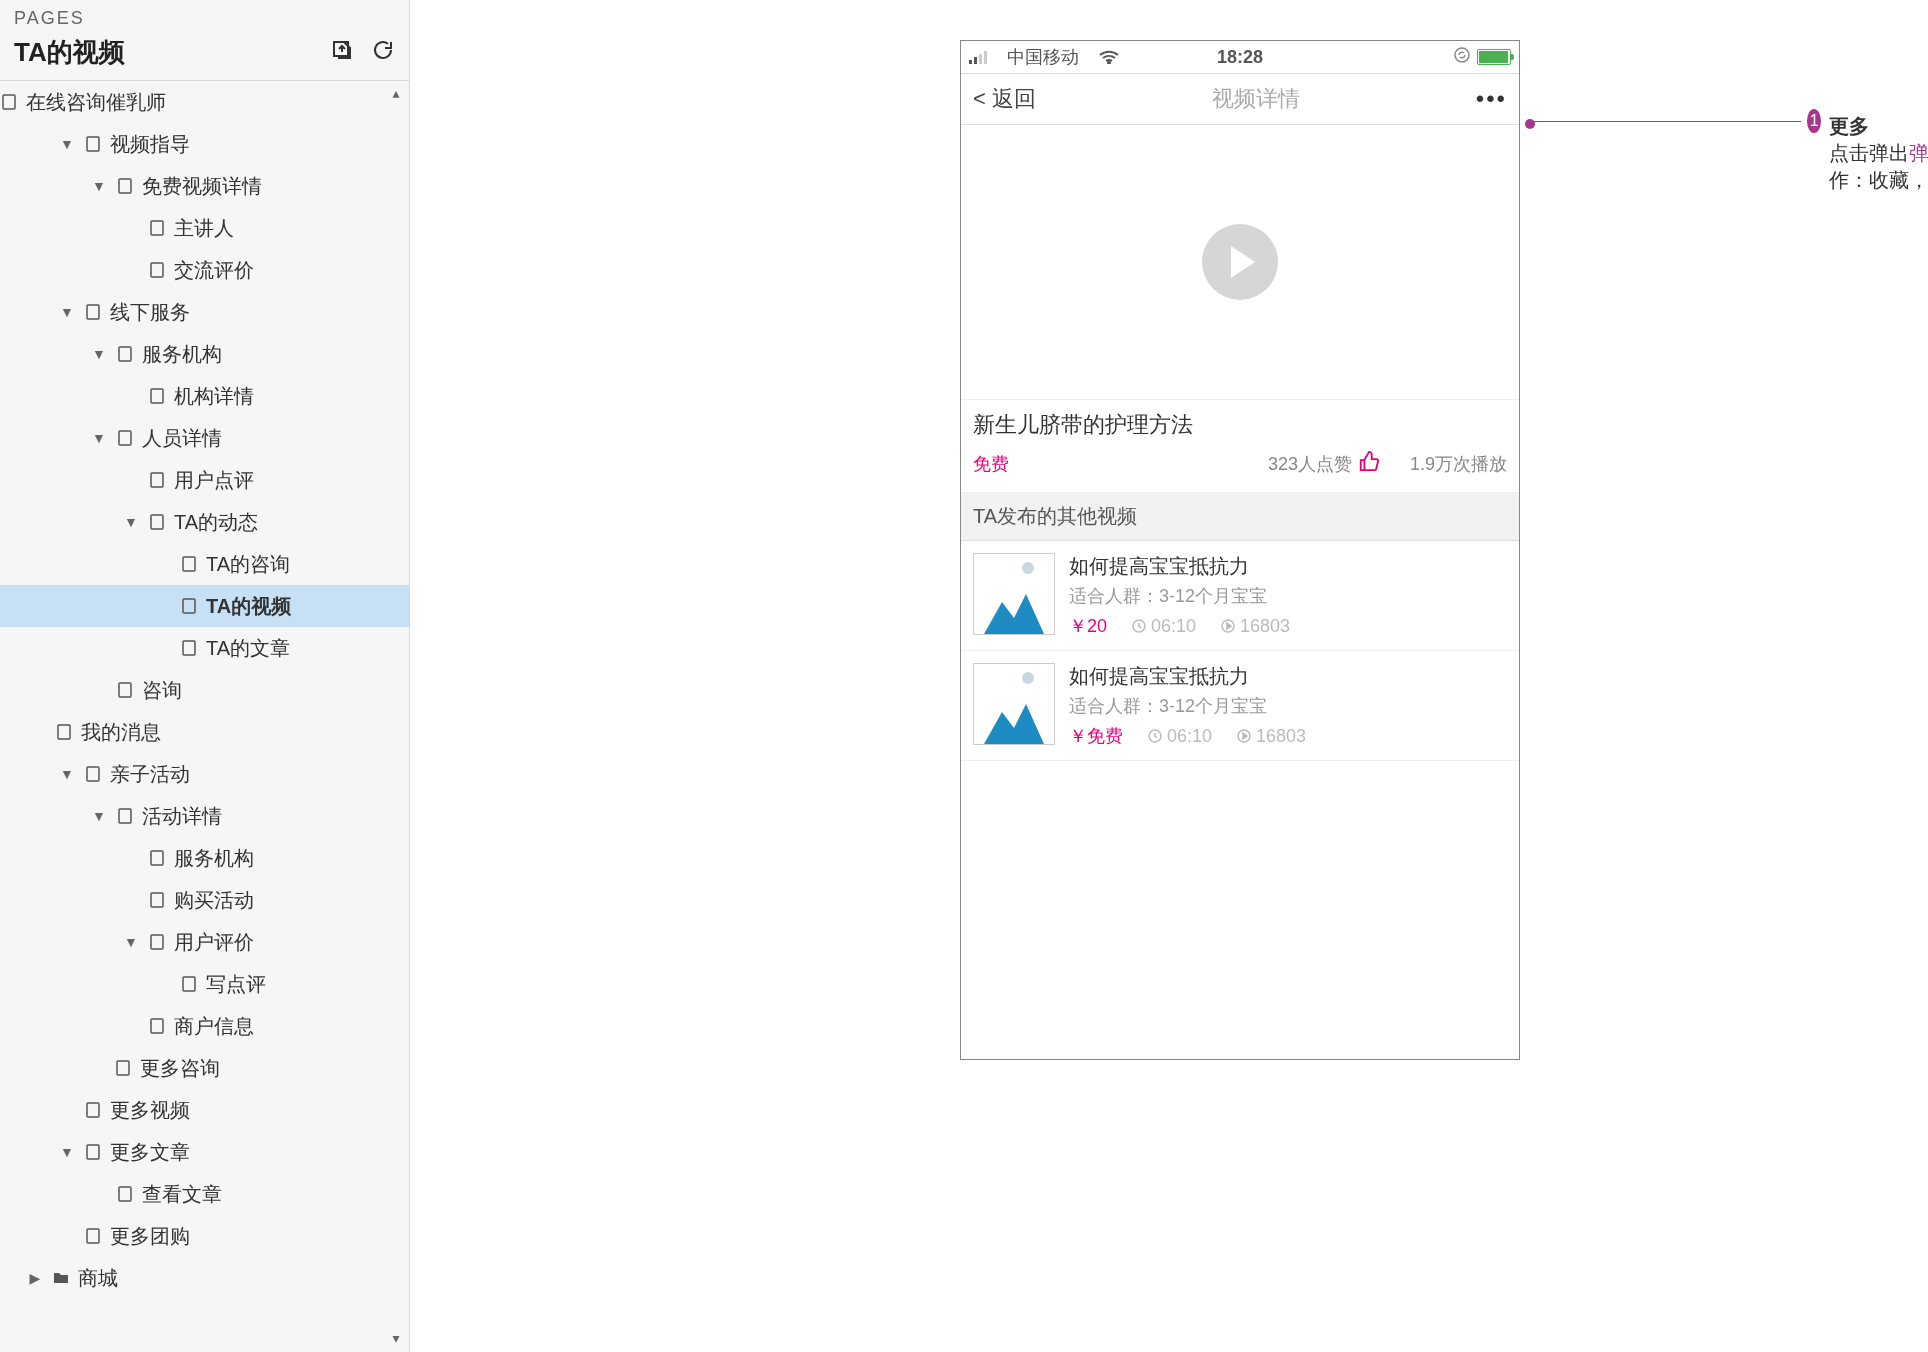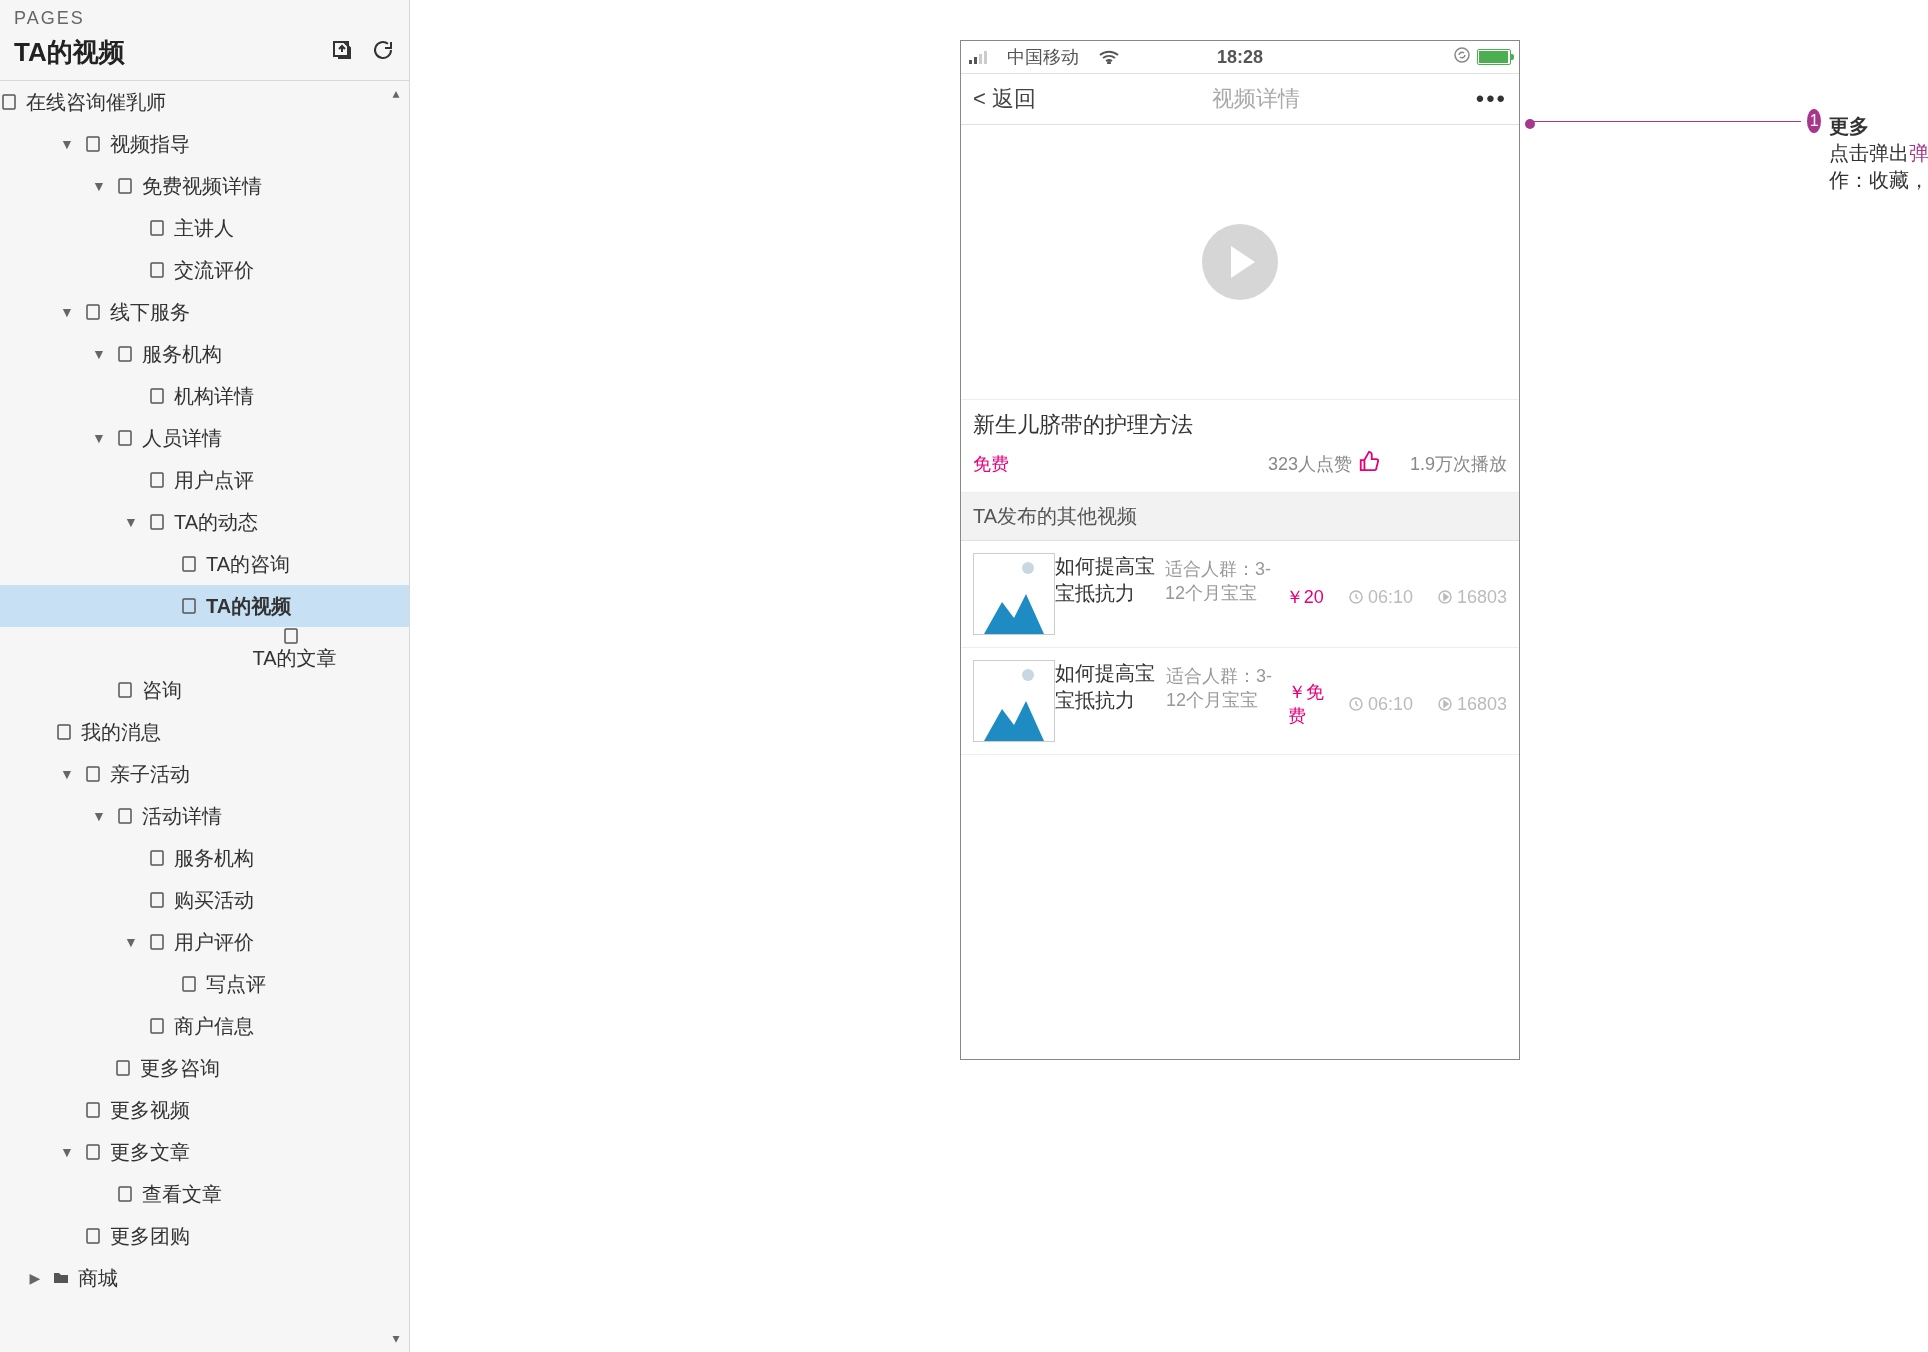--- a/index.html
+++ b/index.html
@@ -45,21 +45,21 @@
 .likes{margin-left:auto;color:#888;display:flex;align-items:center;gap:6px}
 .thumb-icon{color:#e6007a;font-size:22px}
 .plays{margin-left:30px;color:#888}
 
 .section-header{background:#f2f2f2;padding:10px 12px;font-size:20px;color:#555;border-bottom:1px solid #e0e0e0}
 
 .list-item{display:flex;padding:12px;border-bottom:1px solid #eee}
 .thumb{width:82px;height:82px;border:1px solid #ccc;background:#fff;display:flex;align-items:flex-end;justify-content:center;position:relative}
 .thumb-sun{position:absolute;top:8px;right:20px;width:12px;height:12px;border-radius:50%;background:#c7d8e2}
 .thumb-mtn{width:60px;height:40px;background:#1e8bc3;clip-path:polygon(0 100%,30% 20%,50% 60%,70% 0,100% 100%)}
-.item-body{flex:1;display:flex;flex-direction:row;justify-content:space-between}
+.item-body{flex:1;margin-left:14px;display:flex;flex-direction:column;justify-content:space-between}
 .item-title{font-size:20px;color:#333}
 .item-sub{font-size:18px;color:#999;margin-top:4px}
 .item-meta{display:flex;align-items:center;font-size:18px;margin-top:6px;gap:24px}
 .item-price{color:#e6007a}
 .meta-piece{color:#bbb;display:flex;align-items:center;gap:4px}
 
 .annotation{position:absolute;left:1118px;top:113px;display:flex;align-items:flex-start}
 .anno-line{width:480px;height:0;border-top:1px solid #a8368c;margin-top:8px}
 .anno-dot{width:10px;height:10px;background:#a8368c;border-radius:50%;margin-top:3px}
 .anno-badge{width:24px;height:24px;border-radius:50%;background:#a8368c;color:#fff;font-size:16px;display:flex;align-items:center;justify-content:center;margin-left:6px;margin-top:-4px}
@@ -203,21 +203,21 @@
         </div>
         <div class="tree-row selected" style="padding-left: 180px; position: relative;">
           <span class="caret" style="position: absolute; left: 154px;"></span>
           <span class="ico">
             <svg viewBox="0 0 18 18" fill="none" stroke="#555" stroke-width="1.5">
               <rect x="3" y="2" width="12" height="14" rx="1"></rect>
             </svg>
           </span>
           <span style="font-weight: 700;">TA的视频</span>
         </div>
-        <div class="tree-row" style="padding-left: 180px; position: relative; flex-direction: column;">
+        <div class="tree-row" style="padding-left: 180px; position: relative;">
           <span class="caret" style="position: absolute; left: 154px;"></span>
           <span class="ico">
             <svg viewBox="0 0 18 18" fill="none" stroke="#555" stroke-width="1.5">
               <rect x="3" y="2" width="12" height="14" rx="1"></rect>
             </svg>
           </span>
           <span>TA的文章</span>
         </div>
         <div class="tree-row" style="padding-left: 116px; position: relative;">
           <span class="caret" style="position: absolute; left: 90px;"></span>

